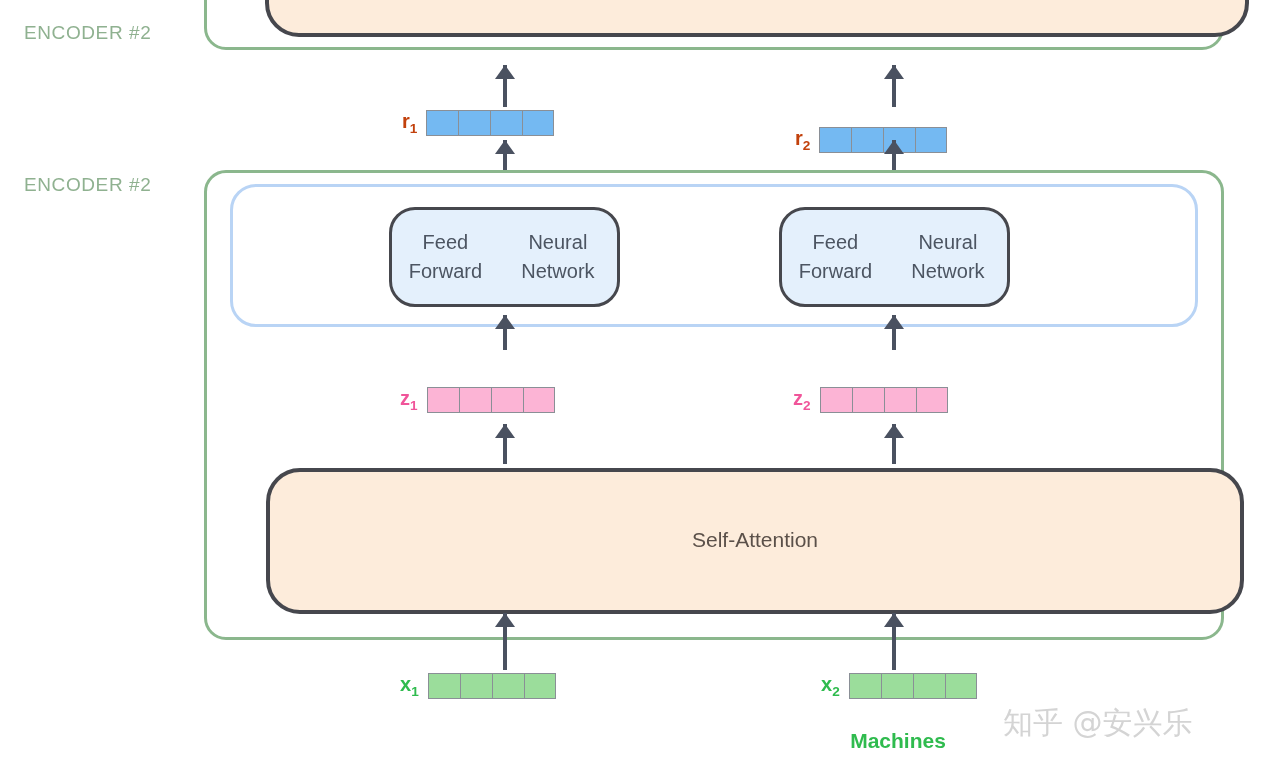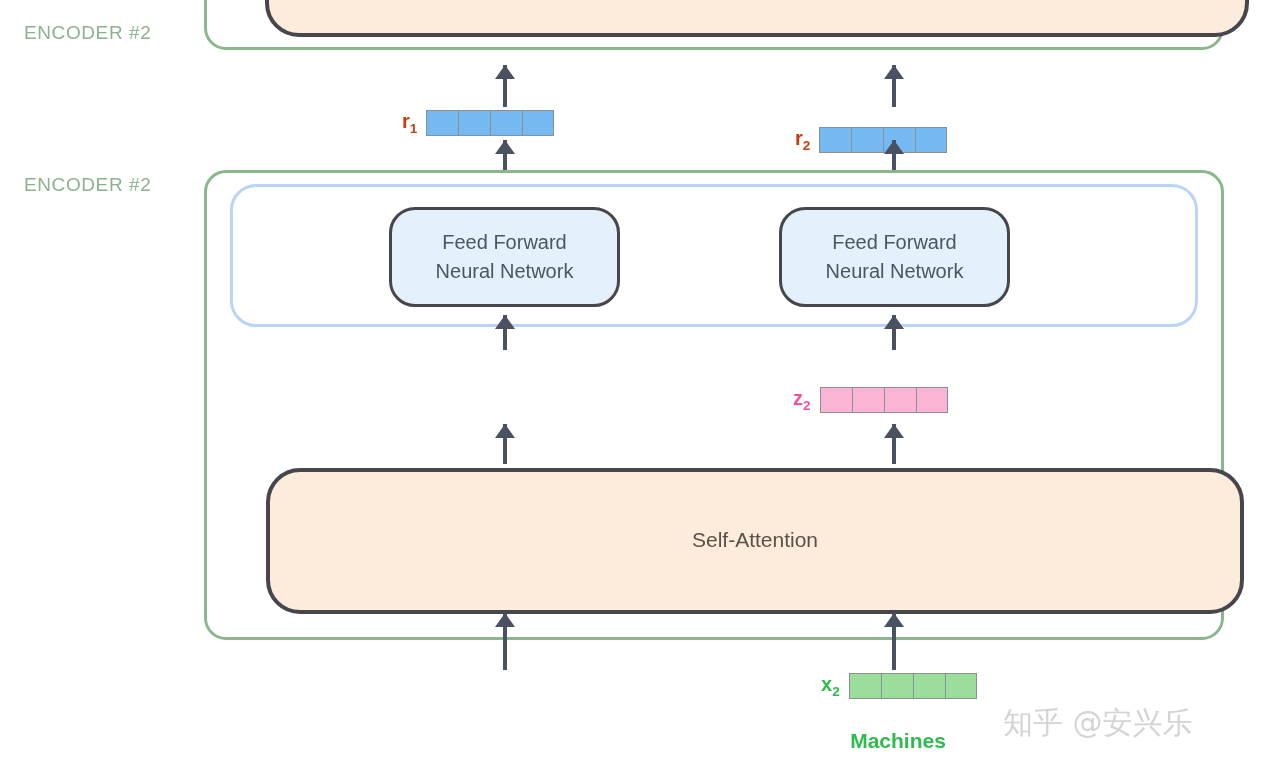--- a/index.html
+++ b/index.html
@@ -91,21 +91,21 @@
     background: transparent;
   }
 
   .ffn-box {
     position: absolute;
     background: #e4f0fc;
     border: 3px solid #46474d;
     border-radius: 26px;
     box-sizing: border-box;
     display: flex;
-    flex-direction: column;
+    flex-direction: row;
     align-items: center;
     justify-content: center;
     color: #4c5562;
     font-size: 20px;
     line-height: 1.45;
     text-align: center;
   }
   #ffn-left  { left: 389px; top: 207px; width: 231px; height: 100px; }
   #ffn-right { left: 779px; top: 207px; width: 231px; height: 100px; }
 
@@ -255,20 +255,29 @@
 
   <div class="arrow" style="left:495px; top:315px; height:35px;">
     <div class="shaft" style="height:35px;"></div>
     <div class="head"></div>
   </div>
   <div class="arrow" style="left:884px; top:315px; height:35px;">
     <div class="shaft" style="height:35px;"></div>
     <div class="head"></div>
   </div>
 
+  <div id="vec-z1" class="vector-group vec-pink">
+    <span class="vec-label lbl-pink">z<sub>1</sub></span>
+    <span class="vec-cells">
+      <span class="cell"></span>
+      <span class="cell"></span>
+      <span class="cell"></span>
+      <span class="cell"></span>
+    </span>
+  </div>
 
   <div id="vec-z2" class="vector-group vec-pink">
     <span class="vec-label lbl-pink">z<sub>2</sub></span>
     <span class="vec-cells">
       <span class="cell"></span>
       <span class="cell"></span>
       <span class="cell"></span>
       <span class="cell"></span>
     </span>
   </div>
@@ -288,20 +297,29 @@
 
   <div class="arrow" style="left:495px; top:613px; height:57px;">
     <div class="shaft" style="height:57px;"></div>
     <div class="head"></div>
   </div>
   <div class="arrow" style="left:884px; top:613px; height:57px;">
     <div class="shaft" style="height:57px;"></div>
     <div class="head"></div>
   </div>
 
+  <div id="vec-x1" class="vector-group vec-green">
+    <span class="vec-label lbl-green">x<sub>1</sub></span>
+    <span class="vec-cells">
+      <span class="cell"></span>
+      <span class="cell"></span>
+      <span class="cell"></span>
+      <span class="cell"></span>
+    </span>
+  </div>
 
   <div id="vec-x2" class="vector-group vec-green">
     <span class="vec-label lbl-green">x<sub>2</sub></span>
     <span class="vec-cells">
       <span class="cell"></span>
       <span class="cell"></span>
       <span class="cell"></span>
       <span class="cell"></span>
     </span>
   </div>

